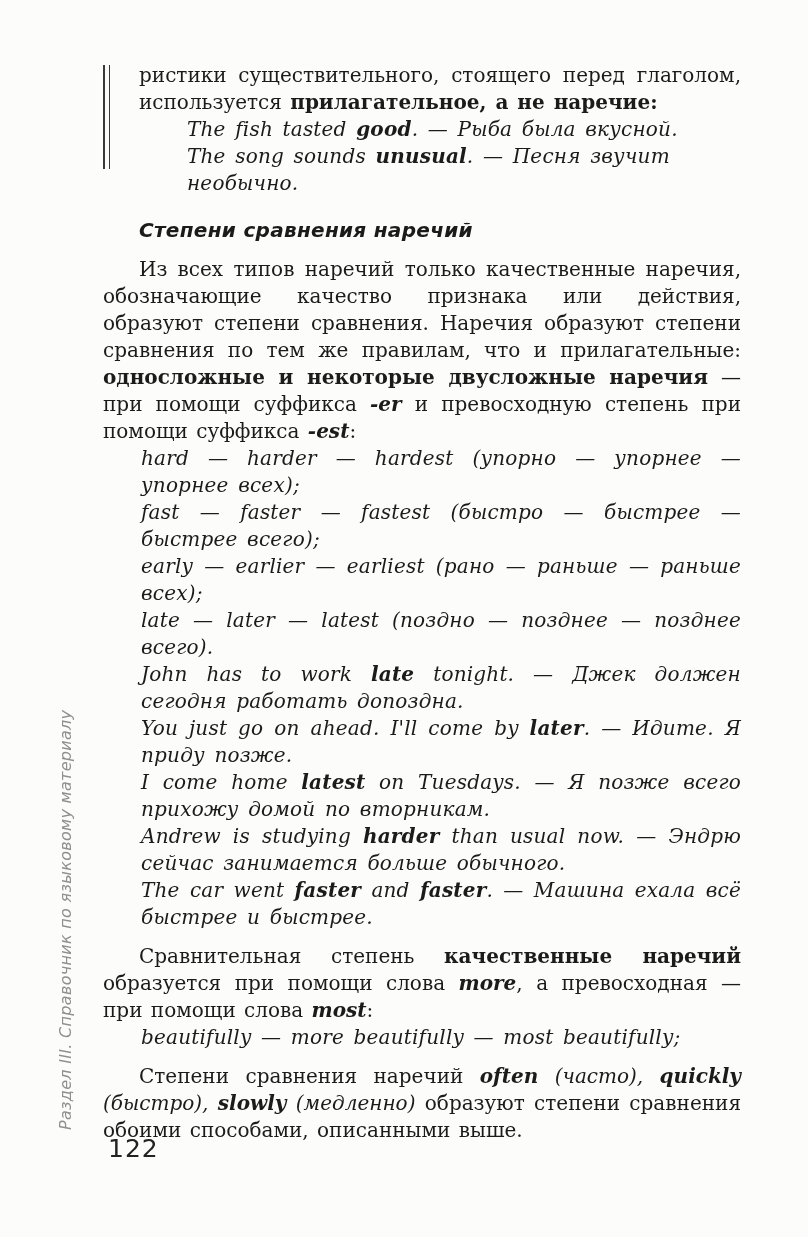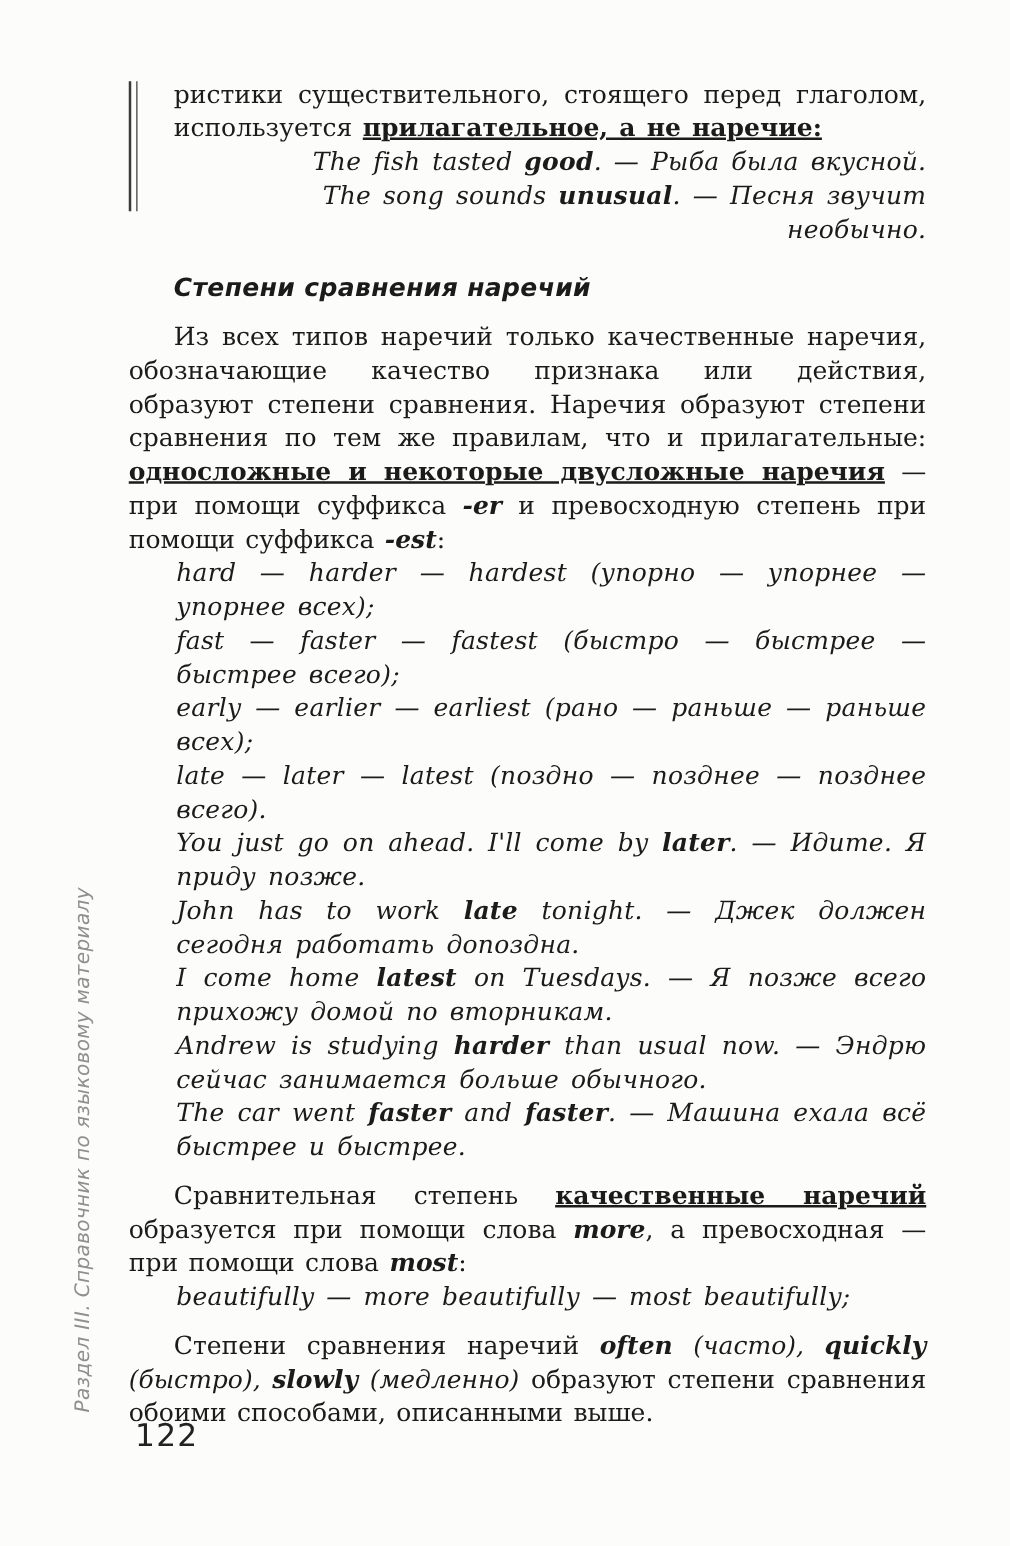--- a/index.html
+++ b/index.html
@@ -29,21 +29,21 @@
     position: absolute;
     left: 0;
     top: 3px;
     height: 104px;
     width: 4px;
     border-left: 2px solid #3a3a3a;
     border-right: 1px solid #3a3a3a;
   }
   .quote-block .example {
     margin-left: 48px;
-    text-align: right;
+    text-align: left;
   }
   .heading {
     font-family: "DejaVu Sans", sans-serif;
     font-weight: 700;
     font-style: italic;
     font-size: 20px;
     line-height: 27px;
     letter-spacing: 0.3px;
     margin: 20px 0 0 36px;
   }
@@ -53,21 +53,21 @@
     word-spacing: 0.10em;
   }
   .examples {
     margin-left: 38px;
   }
   .example {
     font-style: italic;
     word-spacing: 0.15em;
     letter-spacing: 0.2px;
   }
-  .st-b  { font-weight: 700; text-decoration: underline; }
+  .st-b  { font-weight: 700; }
   .st-i  { font-style: italic; }
   .st-bi { font-weight: 700; font-style: italic; }
   .sidebar-label {
     position: absolute;
     left: 56px;
     top: 688px;
     height: 442px;
     writing-mode: vertical-rl;
     transform: rotate(180deg);
     font-family: "DejaVu Sans", sans-serif;
@@ -105,22 +105,22 @@
 
     <h2 class="heading">Степени сравнения наречий</h2>
 
     <p class="para"><span>Из всех типов наречий только качественные наречия, обозначающие качество признака или действия, образуют степени сравнения. Наречия образуют степени сравнения по тем же правилам, что и прилагательные: </span><span class="st-b">односложные и некоторые двусложные наречия</span><span> — при помощи суффикса </span><span class="st-bi">-er</span><span> и превосходную степень при помощи суффикса </span><span class="st-bi">-est</span><span>:</span></p>
 
     <div class="examples">
       <div class="example"><span class="st-i">hard — harder — hardest (упорно — упорнее — упорнее всех);</span></div>
       <div class="example"><span class="st-i">fast — faster — fastest (быстро — быстрее — быстрее всего);</span></div>
       <div class="example"><span class="st-i">early — earlier — earliest (рано — раньше — раньше всех);</span></div>
       <div class="example"><span class="st-i">late — later — latest (поздно — позднее — позднее всего).</span></div>
+      <div class="example"><span class="st-i">John has to work </span><span class="st-bi">late</span><span class="st-i"> tonight. — Джек должен сегодня работать допоздна.</span></div>
       <div class="example"><span class="st-i">You just go on ahead. I'll come by </span><span class="st-bi">later</span><span class="st-i">. — Идите. Я приду позже.</span></div>
-      <div class="example"><span class="st-i">John has to work </span><span class="st-bi">late</span><span class="st-i"> tonight. — Джек должен сегодня работать допоздна.</span></div>
       <div class="example"><span class="st-i">I come home </span><span class="st-bi">latest</span><span class="st-i"> on Tuesdays. — Я позже всего прихожу домой по вторникам.</span></div>
       <div class="example"><span class="st-i">Andrew is studying </span><span class="st-bi">harder</span><span class="st-i"> than usual now. — Эндрю сейчас занимается больше обычного.</span></div>
       <div class="example"><span class="st-i">The car went </span><span class="st-bi">faster</span><span class="st-i"> and </span><span class="st-bi">faster</span><span class="st-i">. — Машина ехала всё быстрее и быстрее.</span></div>
     </div>
 
     <p class="para"><span>Сравнительная степень </span><span class="st-b">качественные наречий</span><span> образуется при помощи слова </span><span class="st-bi">more</span><span>, а превосходная — при помощи слова </span><span class="st-bi">most</span><span>:</span></p>
 
     <div class="examples">
       <div class="example"><span class="st-i">beautifully — more beautifully — most beautifully;</span></div>
     </div>

